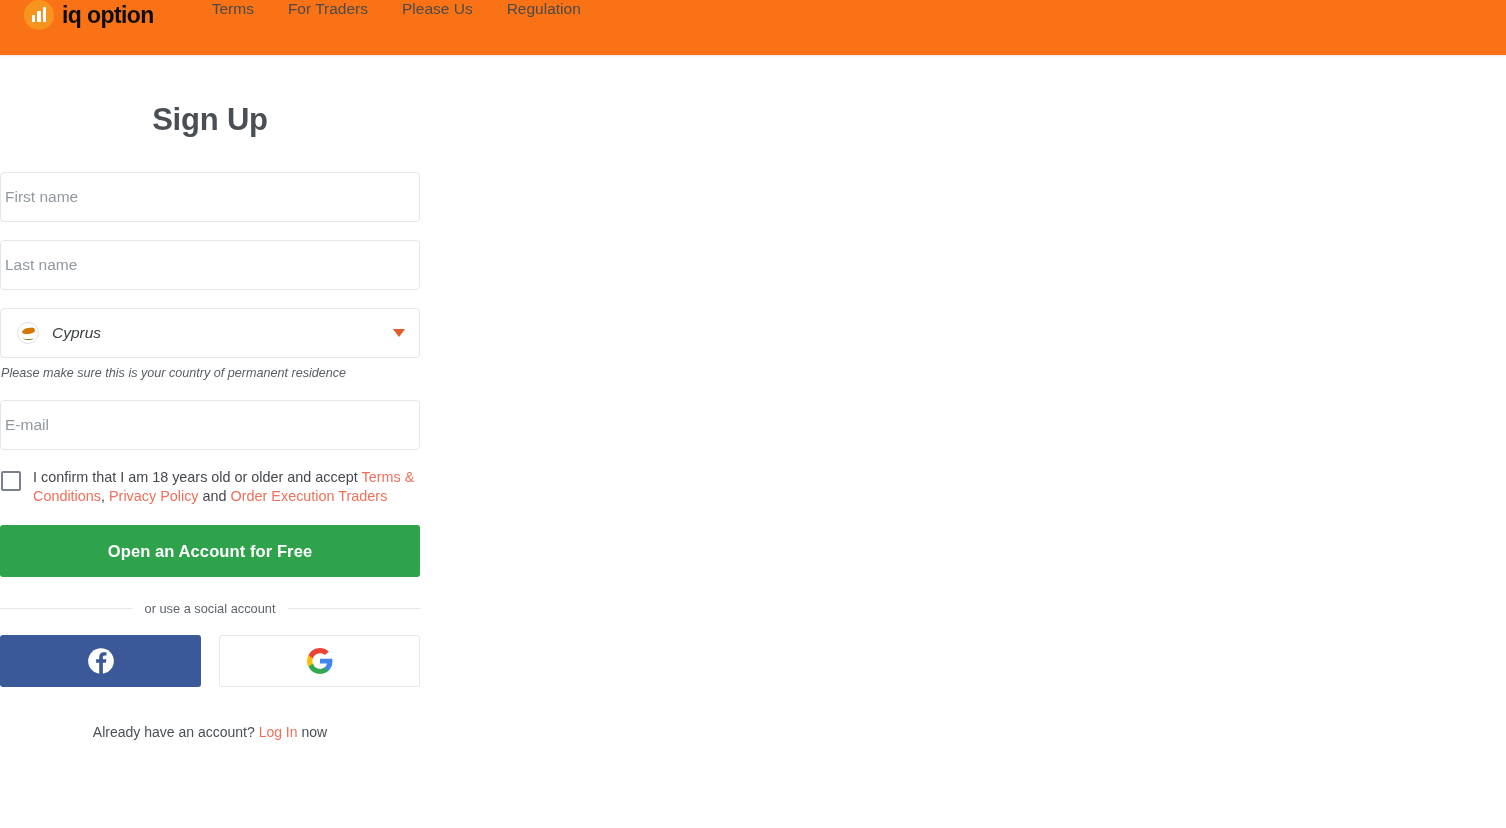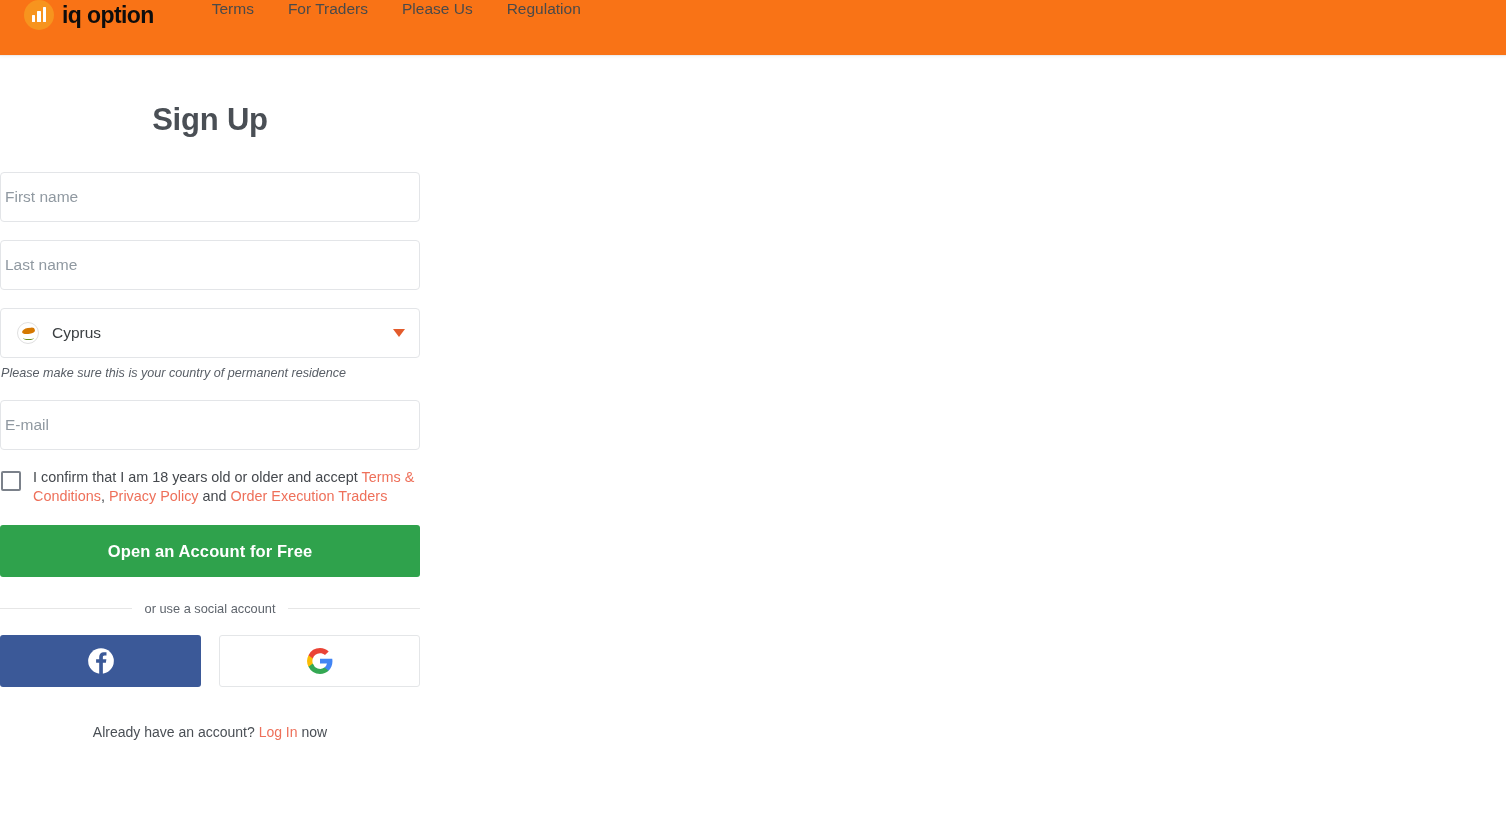--- a/index.html
+++ b/index.html
@@ -220,20 +220,21 @@
   .flag-cy .branch {
     position: absolute;
     left: 5px; top: 13px;
     width: 11px; height: 4px;
     border-bottom: 1.4px solid #6b8f22;
     border-radius: 0 0 50% 50%;
   }
   .country-name {
     font-size: 15.5px;
     color: #3c4043;
+    font-style: italic;
   }
   .caret {
     margin-left: auto;
     width: 0; height: 0;
     border-left: 6px solid transparent;
     border-right: 6px solid transparent;
     border-top: 8px solid #e35b2c;
   }
   .hint {
     font-size: 12.6px;

